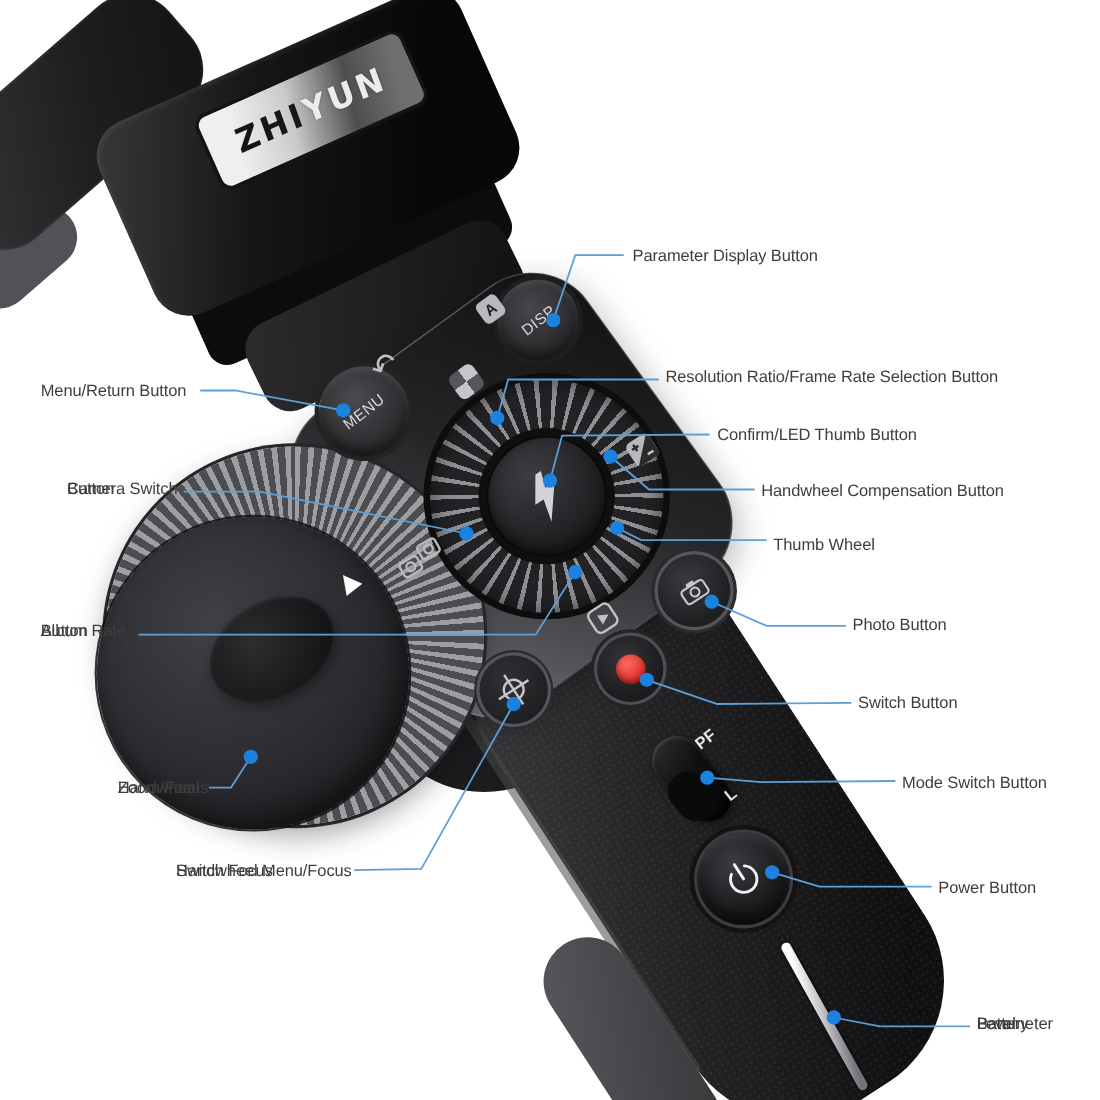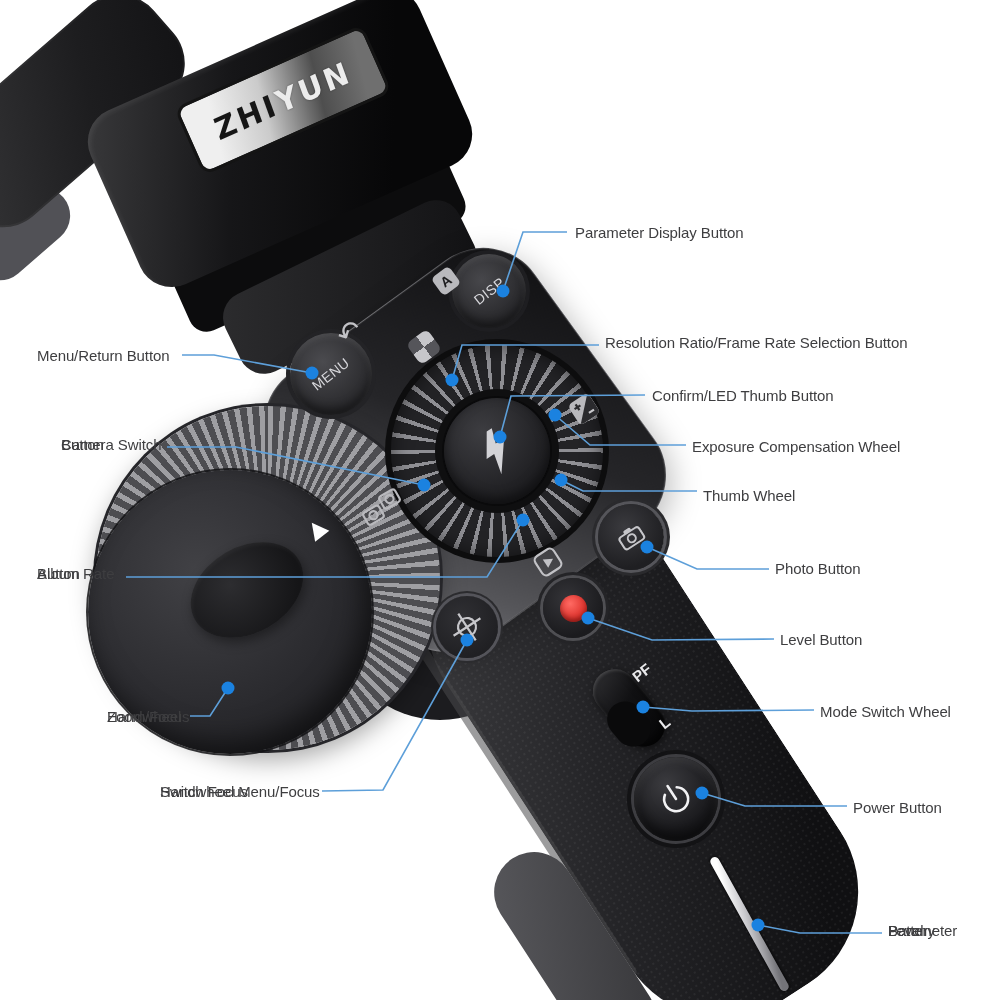--- a/index.html
+++ b/index.html
@@ -285,33 +285,33 @@
   <div class="callout" style="left:575px;top:224px">
     <div>Parameter Display Button</div>
   </div>
   <div class="callout" style="left:605px;top:334px">
     <div>Resolution Ratio/Frame Rate Selection Button</div>
   </div>
   <div class="callout" style="left:652px;top:387px">
     <div>Confirm/LED Thumb Button</div>
   </div>
   <div class="callout" style="left:692px;top:438px">
-    <div>Exposure Compensation Wheel</div>
+    <div>Handwheel Compensation Button</div>
   </div>
   <div class="callout" style="left:703px;top:487px">
     <div>Thumb Wheel</div>
   </div>
   <div class="callout" style="left:775px;top:560px">
     <div>Photo Button</div>
   </div>
   <div class="callout" style="left:780px;top:631px">
-    <div>Level Button</div>
+    <div>Switch Button</div>
   </div>
   <div class="callout" style="left:820px;top:703px">
-    <div>Mode Switch Wheel</div>
+    <div>Mode Switch Button</div>
   </div>
   <div class="callout" style="left:853px;top:799px">
     <div>Power Button</div>
   </div>
   <div class="callout" style="left:888px;top:922px">
     <div>Battery</div>
     <div>Level</div>
     <div>Parameter</div>
   </div>
 

